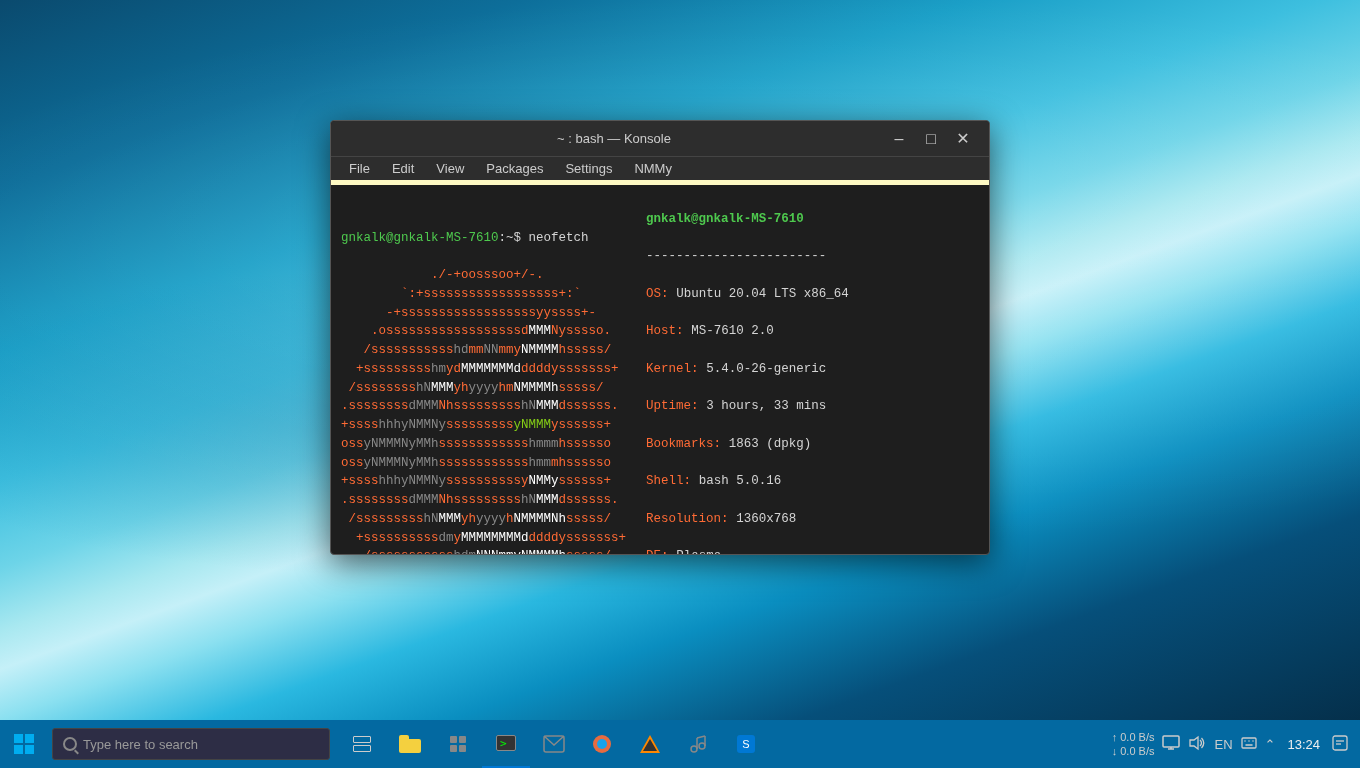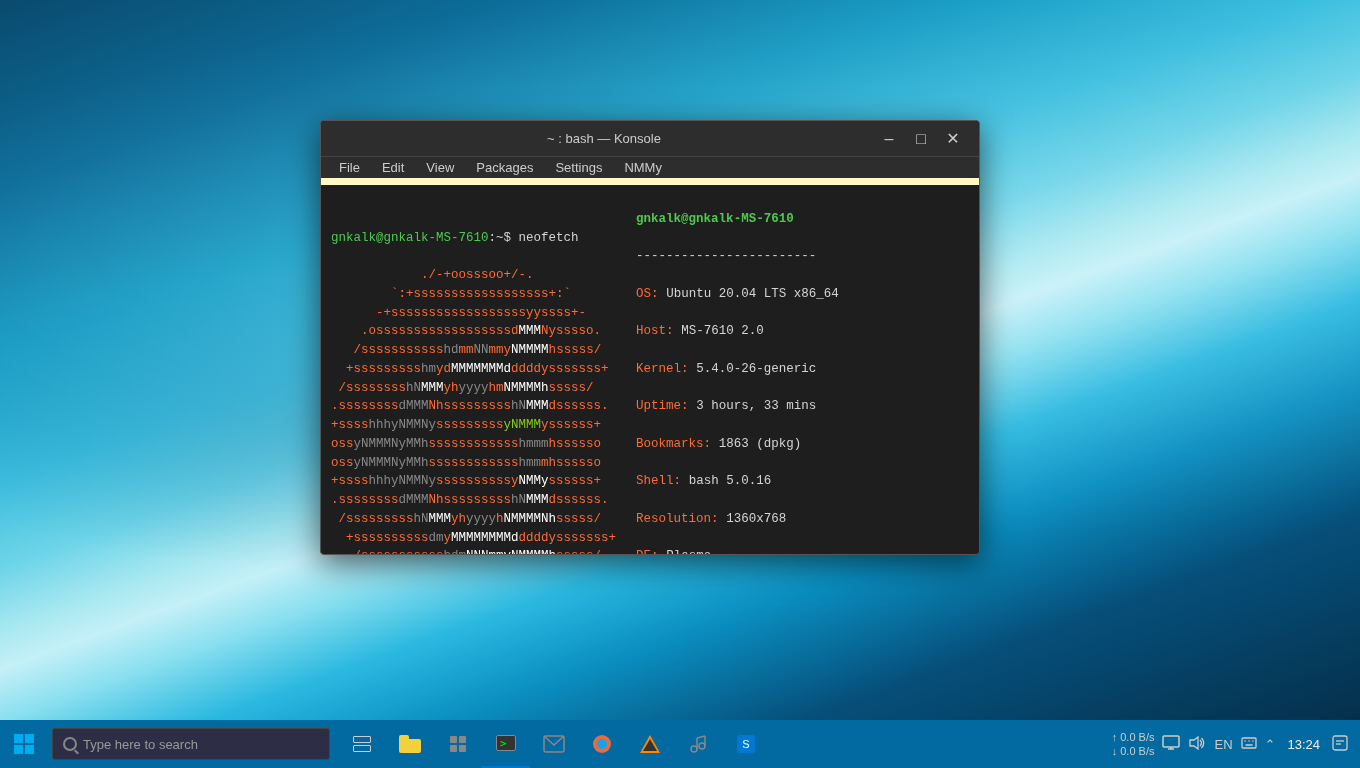--- a/index.html
+++ b/index.html
@@ -217,21 +217,21 @@
       font-size: 11px;
       text-align: right;
       line-height: 1.3;
       padding: 0 4px;
     }
 
     
     #konsole {
       position: absolute;
       top: 120px;
-      left: 320px;
+      left: 330px;
       width: 660px;
       height: 435px;
       background: #1e1e1e;
       border: 1px solid #555;
       border-radius: 4px;
       display: flex;
       flex-direction: column;
       box-shadow: 0 8px 32px rgba(0,0,0,0.6);
       z-index: 50;
     }
@@ -273,21 +273,21 @@
     }
 
     
     #konsole-menubar {
       height: 28px;
       background: #2d2d2d;
       display: flex;
       align-items: center;
       padding: 0 8px;
       gap: 2px;
-      border-bottom: 7px solid #fef9c3;
+      border-bottom: 5px solid #fef9c3;
     }
 
     .menu-item {
       padding: 3px 10px;
       color: #ccc;
       font-size: 13px;
       cursor: pointer;
       border-radius: 2px;
     }
 

